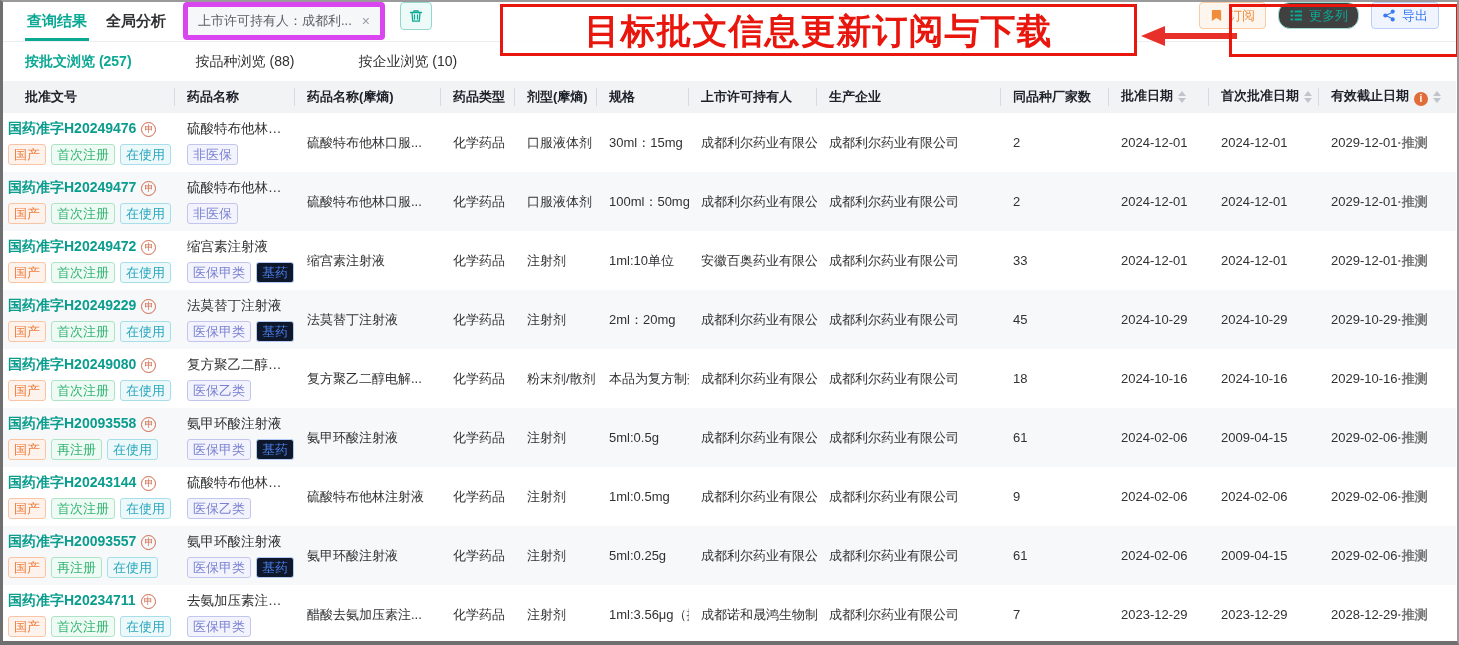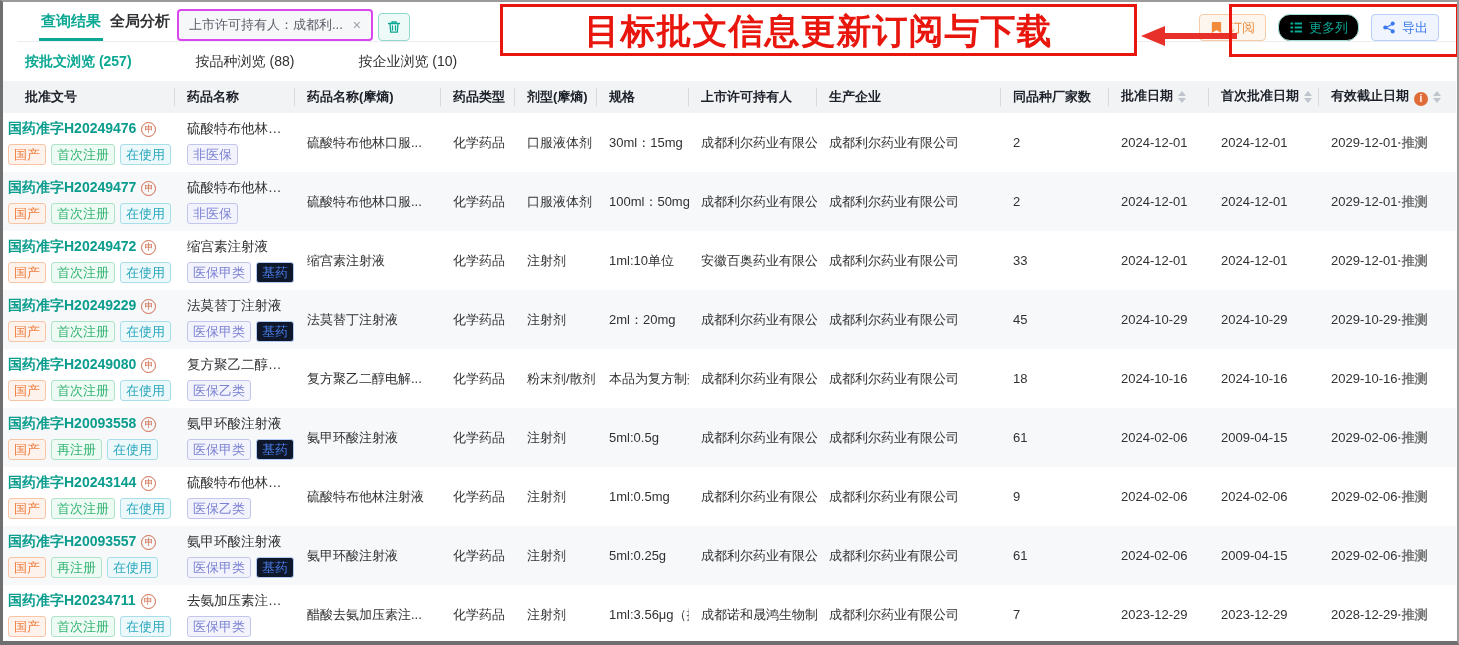--- a/index.html
+++ b/index.html
@@ -2,35 +2,35 @@
 <html><head>
 <meta charset="utf-8">
 <style>
   * { box-sizing: border-box; margin: 0; padding: 0; }
   html,body { width: 1459px; height: 645px; }
   body { font-family: "Liberation Sans","DejaVu Sans",sans-serif; background:#fff; }
   .window { position:relative; width:1459px; height:645px; background:#fff; overflow:hidden;
             border:2px solid #9a9a9a; border-left:3px solid #6f6f6f; border-bottom:4px solid #6f6f6f; }
 
   
-  .topbar { display:flex; align-items:flex-end; gap:5px; height:40px; padding:0 10px 0 22px;
-            border-bottom:1px solid #ebedf0;margin-left:14px; }
+  .topbar { display:flex; align-items:flex-start; gap:15px; height:40px; padding:0 10px 0 22px;
+            border-bottom:1px solid #ebedf0; }
   .tab { position:relative; font-size:15px; color:#303133; font-weight:600; padding:10px 2px; cursor:pointer; }
   .tab.active { color:#0ba893; font-weight:bold; }
   .tab.active::after { content:""; position:absolute; left:0; right:0; bottom:0; height:3px; background:#0ba893; }
-  .filter-chip { display:flex; align-items:center; gap:10px; border:2px solid #d946ef; background:#f6f7f9;
+  .filter-chip { display:flex; align-items:center; gap:10px; border:5px solid #d946ef; background:#f6f7f9;
                  border-radius:4px; padding:5px 10px; font-size:13px; color:#5a5e66; cursor:default; }
   .chip-x { color:#9aa0a6; font-size:14px; line-height:1; cursor:pointer; }
   .trash-btn { width:32px; height:28px; border:1px solid #93d8cc; background:#eefaf7; border-radius:4px;
                display:flex; align-items:center; justify-content:center; cursor:pointer; }
   .actions { margin-left:auto; display:flex; gap:12px; padding-right:8px; }
   .btn { display:flex; align-items:center; gap:6px; font-size:13px; border-radius:4px; padding:6px 10px;
          border:1px solid; cursor:pointer; line-height:1; }
   .btn-subscribe { color:#f08c3c; border-color:#f6cba6; background:#fdf6ee; }
-  .btn-morecols  { color:#0ba893; border-color:#a3ded4; background:#000000;border-radius:12px; }
+  .btn-morecols  { color:#0ba893; border-color:#a3ded4; background:#404040;border-radius:12px; }
   .btn-export    { color:#3a7af0; border-color:#b9cff9; background:#eff4fe; }
 
   
   .subtabs { display:flex; gap:64px; padding:11px 0 10px 22px; font-size:14px; }
   .subtab { color:#303133; cursor:pointer; }
   .subtab.active { color:#0ba893; font-weight:bold; }
 
   
   table { width:1453px; border-collapse:collapse; table-layout:fixed; }
   thead th { background:#f2f3f5; height:32px; text-align:left; padding:0 12px; font-size:13px;

